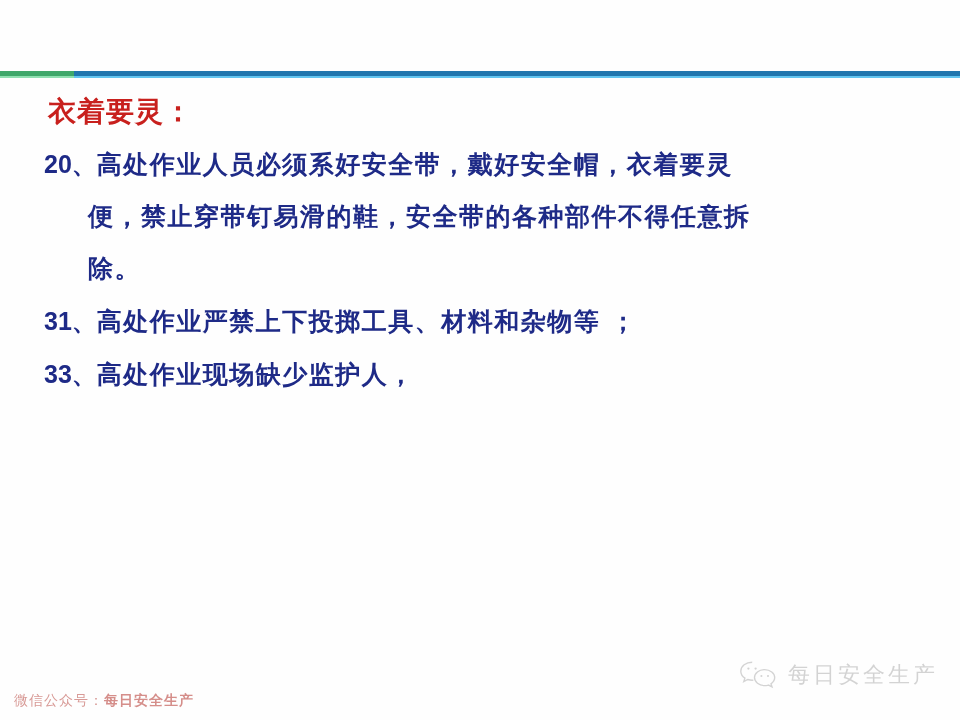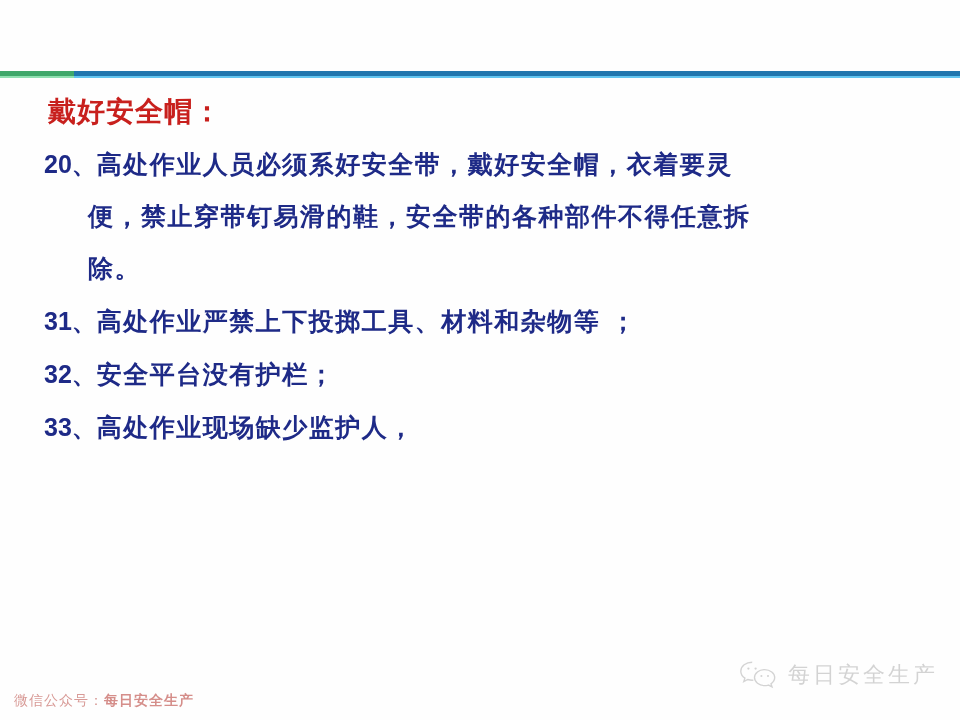--- a/index.html
+++ b/index.html
@@ -158,33 +158,32 @@
 
   <div class="rule-wrap">
     <div class="rule-blue"></div>
     <div class="rule-blue-light"></div>
     <div class="rule-green"></div>
     <div class="rule-green-light"></div>
   </div>
 
   <div class="content">
 
-    <h1 class="heading">戴好安全帽：</h1>
+    <h1 class="heading">衣着要灵：</h1>
 
 
 
     <p class="item"><span class="num">20、</span><span>高处作业人员必须系好安全带，戴好安全帽，衣着要灵</span></p>
 
     <p class="item cont"><span>便，禁止穿带钉易滑的鞋，安全带的各种部件不得任意拆</span></p>
 
     <p class="item cont"><span>除。</span></p>
 
     <p class="item"><span class="num">31、</span><span>高处作业严禁上下投掷工具、材料和杂物等 ；</span></p>
 
-    <p class="item"><span class="num">32、</span><span>安全平台没有护栏；</span></p>
 
     <p class="item"><span class="num">33、</span><span>高处作业现场缺少监护人，</span></p>
 
   </div>
 
   <div class="watermark">
     <span class="wx-icon">
       <svg viewBox="0 0 40 34" width="40" height="34" aria-hidden="true">
         <g fill="none" stroke="#9a9a9a" stroke-width="1.4">
           <path d="M14.2 4.2c-6.3 0-11.4 4.0-11.4 9.0 0 2.8 1.6 5.3 4.1 6.9l-1.1 3.4 3.9-2.0c1.4 0.4 2.9 0.7 4.5 0.7 0.4 0 0.8 0 1.2-0.05"></path>

